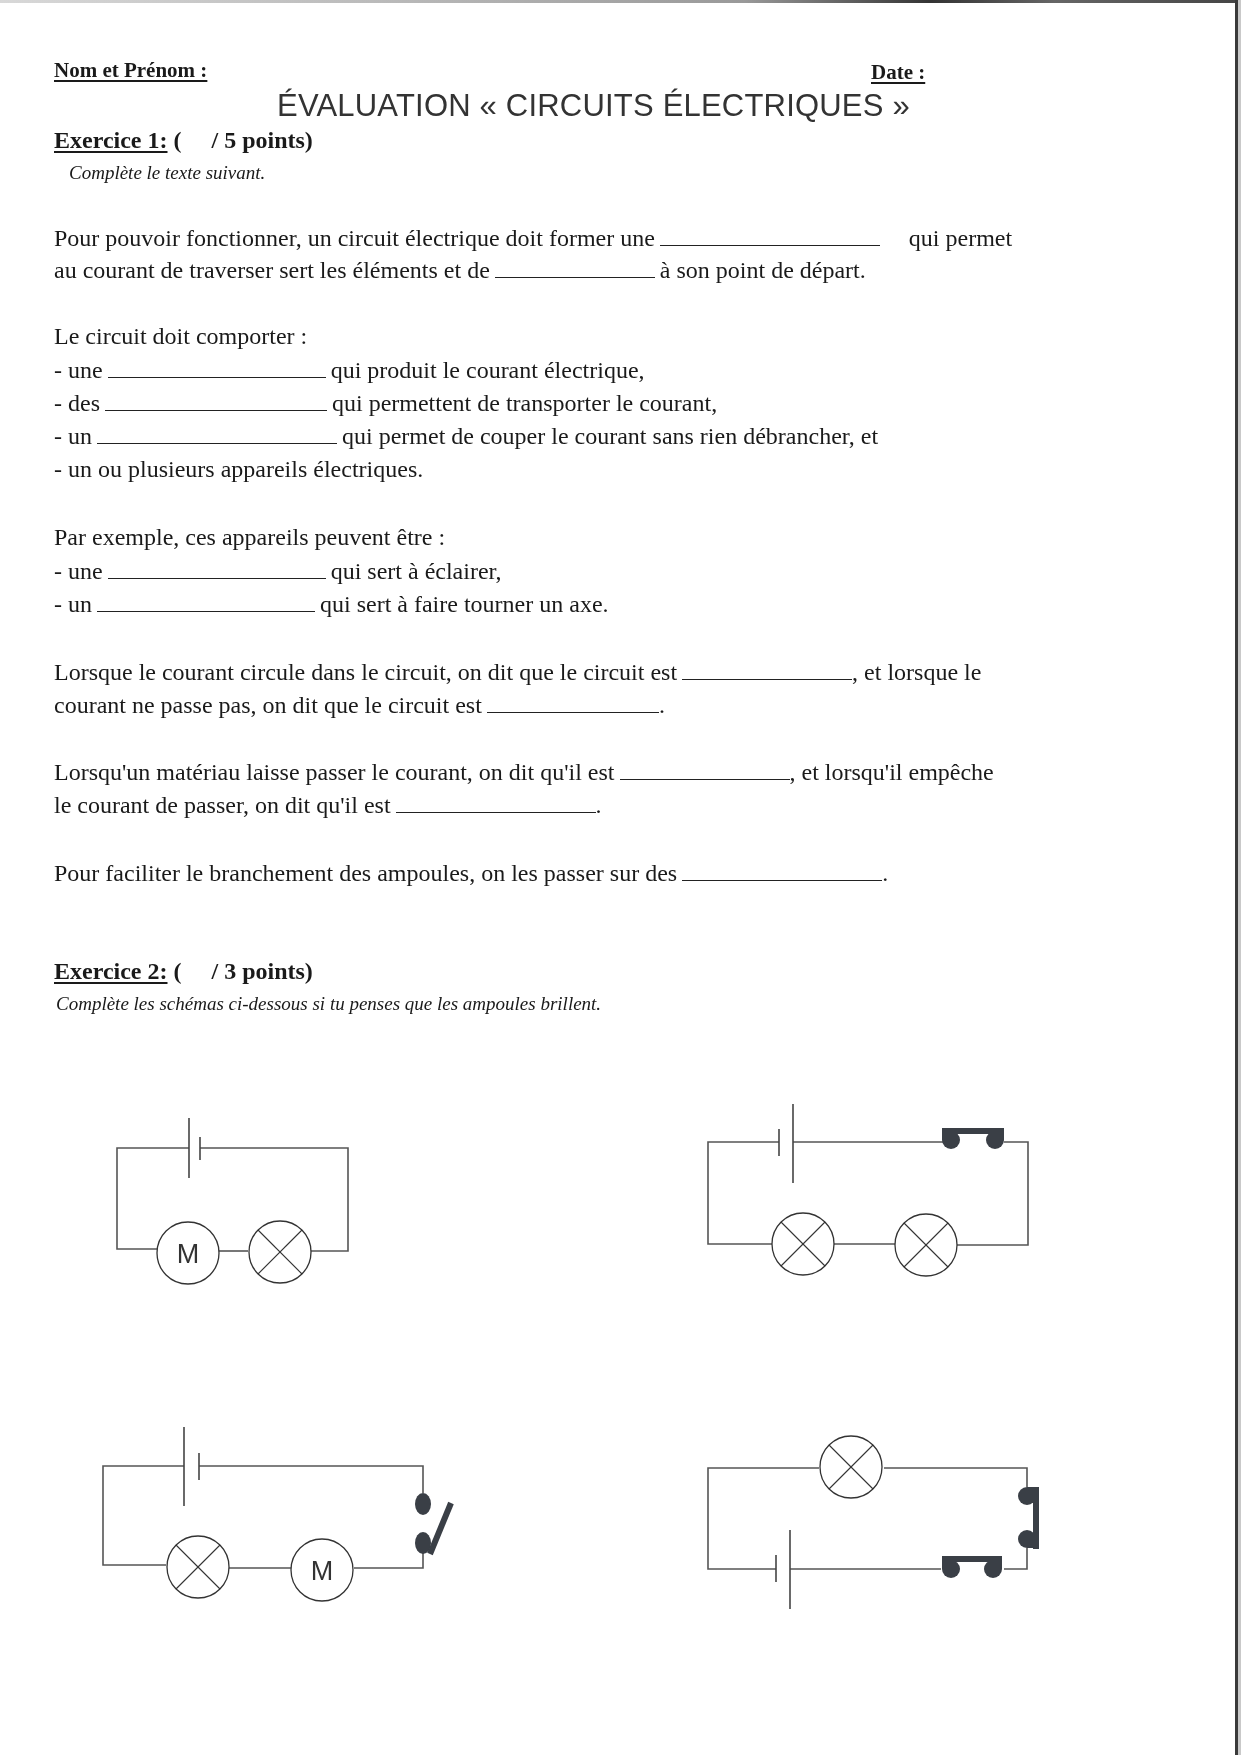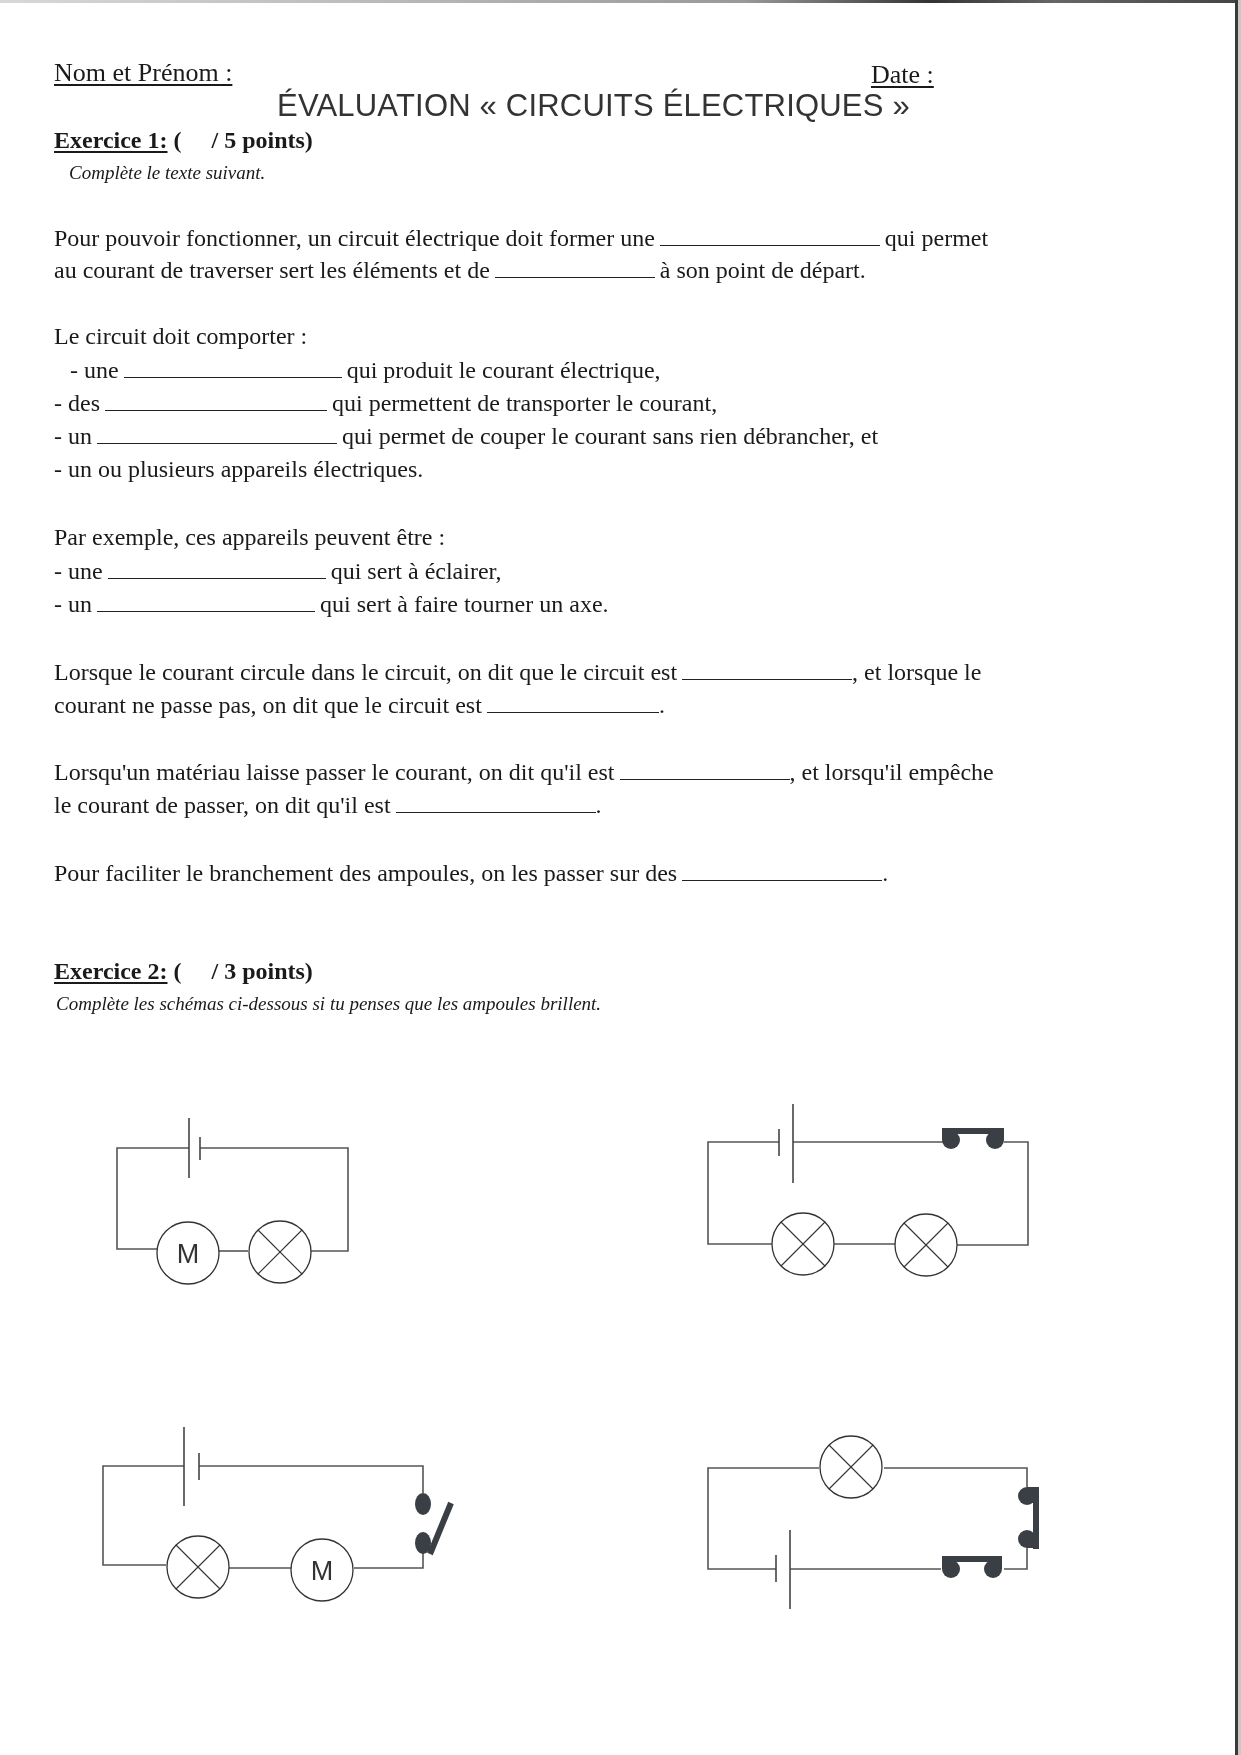--- a/index.html
+++ b/index.html
@@ -6,21 +6,21 @@
     body {
       width: 1241px; height: 1755px; position: relative; overflow: hidden;
       font-family: "Liberation Serif", "DejaVu Serif", serif; color: #1a1a1a;
     }
     .scan-top { position: absolute; left: 0; top: 0; width: 1241px; height: 3px;
       background: linear-gradient(90deg, #d8d8d8 0%, #bbb 30%, #999 60%, #333 75%, #666 85%, #444 100%); }
     .scan-right { position: absolute; left: 1235px; top: 0; width: 3px; height: 1755px; background: #3a3a3a; }
     .scan-right2 { position: absolute; left: 1238px; top: 0; width: 3px; height: 1755px; background: #c9c9c9; }
 
     .abs { position: absolute; white-space: nowrap; }
-    .hdr-label { font-weight: normal; font-size: 26px; text-decoration: underline; text-underline-offset: 3px; }
+    .hdr-label { font-weight: bold; font-size: 21px; text-decoration: underline; text-underline-offset: 3px; }
     .title { font-family: "Liberation Sans", "DejaVu Sans", sans-serif; font-size: 31px; color: #333; letter-spacing: 0.2px; }
     .ex-title { font-weight: bold; font-size: 24px; }
     .ex-title .u { text-decoration: underline; text-underline-offset: 3px; font-family: Liberation Serif, serif; }
     .instr { font-style: italic; font-size: 19px; }
     .line { font-size: 24px; line-height: 33px; }
     .blank { display: inline-block; border-bottom: 1.5px solid #222; height: 22px; vertical-align: baseline; margin: 0 5px; }
     .para { position: absolute; left: 54px; }
 
     svg.circuits { position: absolute; left: 0; top: 0; }
     .wire { stroke: #555; stroke-width: 1.6; fill: none; }
@@ -43,30 +43,30 @@
 <div class="abs title" style="left:277px; top:88px;">ÉVALUATION « CIRCUITS ÉLECTRIQUES »</div>
 
 <div class="abs ex-title" style="left:54px; top:127px;">
   <span class="u">Exercice 1:</span>
   <span style="white-space:pre;">(     / 5 points)</span>
 </div>
 <div class="abs instr" style="left:69px; top:162px;">Complète le texte suivant.</div>
 
 <div class="para line" style="top:222px;">
   <div class="abs" style="left:0; top:0;">
-    <span>Pour pouvoir fonctionner, un circuit électrique doit former une</span><span class="blank" style="width:220px;"></span><span style="margin-left:0;">qui permet</span>
+    <span>Pour pouvoir fonctionner, un circuit électrique doit former une</span><span class="blank" style="width:220px;"></span><span style="margin-left:24px;">qui permet</span>
   </div>
   <div class="abs" style="left:0; top:32px;">
     <span>au courant de traverser sert les éléments et de</span><span class="blank" style="width:160px;"></span><span>à son point de départ.</span>
   </div>
 </div>
 
 <div class="para line" style="top:320px;">
   <div class="abs" style="left:0; top:0;">Le circuit doit comporter :</div>
-  <div class="abs" style="left:16px; top:34px;">
+  <div class="abs" style="left:0; top:34px;">
     <span>- une</span><span class="blank" style="width:218px;"></span><span>qui produit le courant électrique,</span>
   </div>
   <div class="abs" style="left:0; top:67px;">
     <span>- des</span><span class="blank" style="width:222px;"></span><span>qui permettent de transporter le courant,</span>
   </div>
   <div class="abs" style="left:0; top:100px;">
     <span>- un</span><span class="blank" style="width:240px;"></span><span>qui permet de couper le courant sans rien débrancher, et</span>
   </div>
   <div class="abs" style="left:0; top:133px;">- un ou plusieurs appareils électriques.</div>
 </div>

